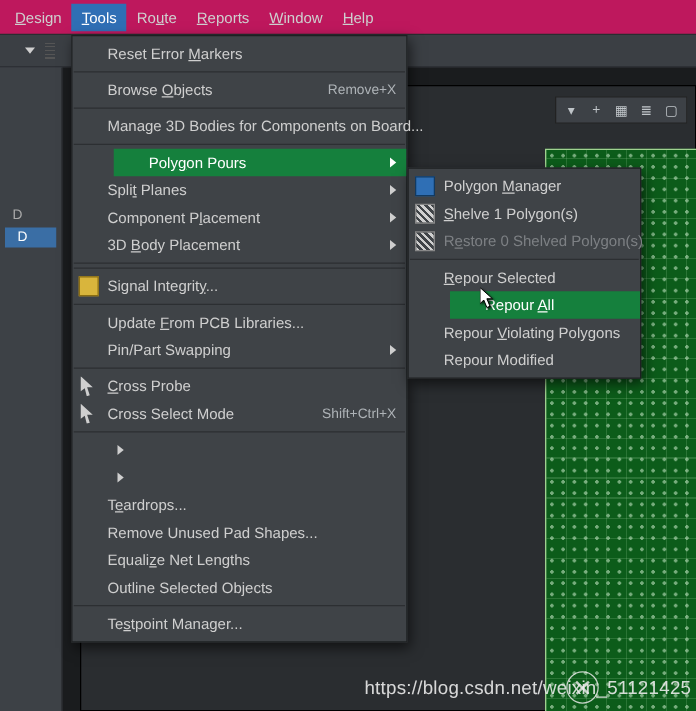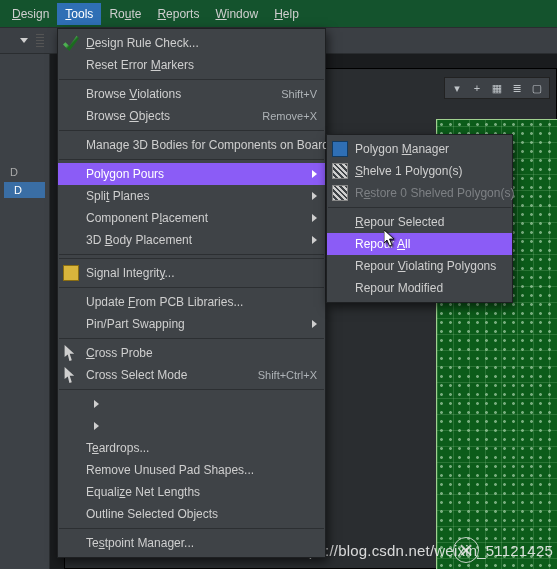--- a/index.html
+++ b/index.html
@@ -7,21 +7,21 @@
     font-family: "Segoe UI", Tahoma, sans-serif;
     font-size: 12px;
     background: #3b3f44;
     color: #cfcfcf;
     width: 557px; height: 569px;
     overflow: hidden;
     position: relative;
   }
   
   .menubar {
-    background: #14532d;
+    background: #be185d;
     height: 28px;
     display: flex;
     align-items: center;
     padding: 0 4px;
     border-bottom: 1px solid #2a2d30;
   }
   .menubar .item {
     padding: 4px 8px;
     cursor: default;
   }
@@ -171,22 +171,23 @@
   }
   .menu .row {
     display: flex;
     align-items: center;
     height: 22px;
     padding: 0 8px 0 28px;
     position: relative;
     white-space: nowrap;
   }
   .menu .row.hover {
-    background: #8b5cf6;
+    background: #15803d;
     color: #fff;
+    margin-left: 33px;
   }
   .menu .row.disabled { color: #7d8084; }
   .menu .row .lbl { flex: 1; }
   .menu .row .shortcut { color: #aeb3b7; font-size: 11px; padding-left: 14px; }
   .menu .row .arrow {
     width: 0; height: 0;
     border-top: 4px solid transparent;
     border-bottom: 4px solid transparent;
     border-left: 5px solid #cfcfcf;
     margin-left: 8px;
@@ -261,31 +262,23 @@
           <div class="btn">≣</div>
           <div class="btn">▢</div>
         </div>
       <div class="pcb"></div>
     </div>
   </div>
 </div>
 
 <div class="menu tools" id="tools-menu">
     <div class="row">
-      <span class="ico ico-check"></span>
-      <span class="lbl"><span class="under">D</span>esign Rule Check...</span>
-    </div>
-    <div class="row">
       <span class="lbl">Reset Error <span class="under">M</span>arkers</span>
     </div>
     <div class="sep"></div>
-    <div class="row">
-      <span class="lbl">Browse <span class="under">V</span>iolations</span>
-      <span class="shortcut">Shift+V</span>
-    </div>
     <div class="row">
       <span class="lbl">Browse <span class="under">O</span>bjects</span>
       <span class="shortcut">Remove+X</span>
     </div>
     <div class="sep"></div>
     <div class="row">
       <span class="lbl">Manage 3D Bodies for Components on Board...</span>
     </div>
     <div class="sep"></div>
     <div class="row hover">

